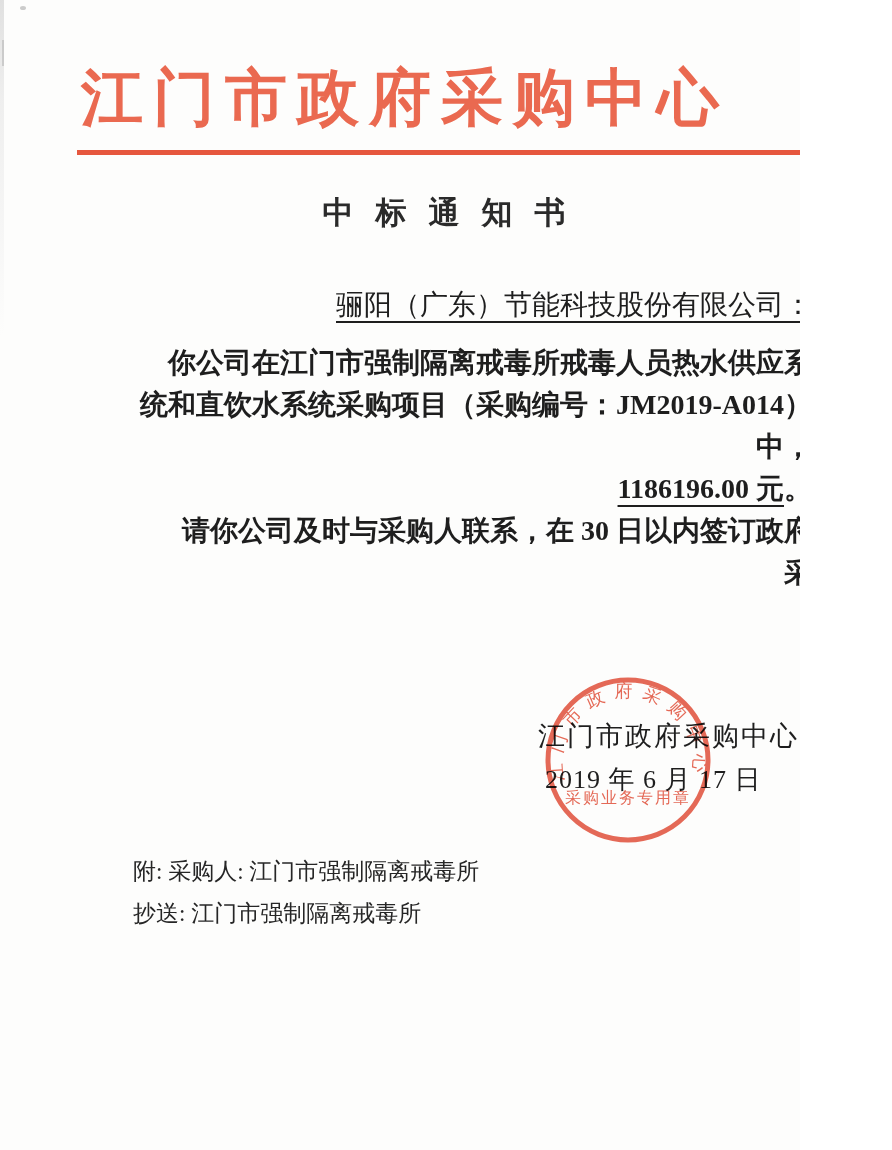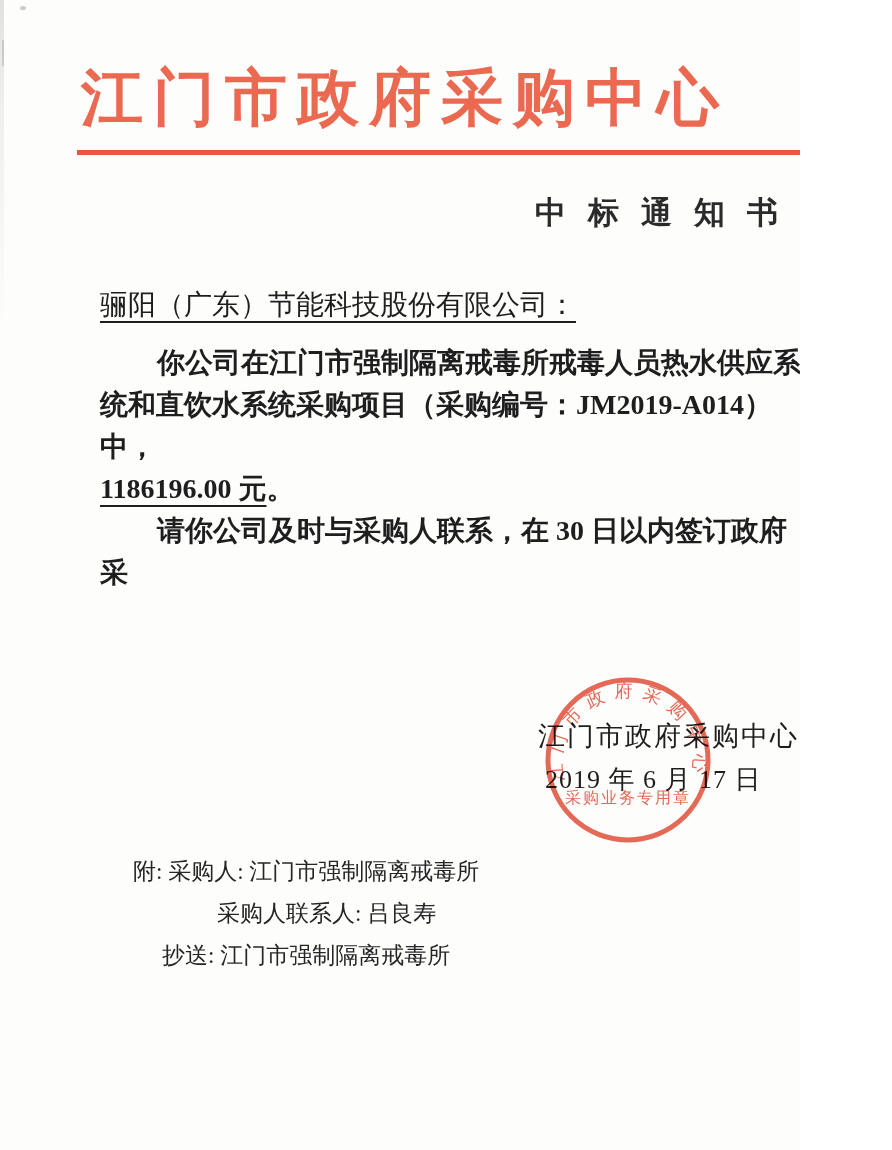--- a/index.html
+++ b/index.html
@@ -10,40 +10,40 @@
     color:#1e1e1e;
   }
   
   .letterhead{
     position:absolute;top:56px;left:0;width:100%;text-align:center;
     font-size:62px;font-weight:bold;letter-spacing:10px;text-indent:10px;
     color:#ea6950;white-space:nowrap;
   }
   .rule{position:absolute;top:150px;left:77px;width:742px;height:5px;background:#e6573e;}
   .doc-title{
-    position:absolute;top:192px;left:0;width:100%;text-align:right;
-    font-size:31px;font-weight:600;letter-spacing:22px;text-indent:22px;color:#2a2a2a;
+    position:absolute;top:192px;left:0;width:100%;text-align:center;
+    font-size:31px;font-weight:600;letter-spacing:22px;text-indent:22px;color:#2a2a2a;padding-left:44px;
   }
   
-  .body-block{position:absolute;top:284px;left:100px;width:712px;font-size:28px;line-height:42px;}
+  .body-block{position:absolute;top:284px;left:100px;width:712px;font-size:28px;line-height:42px;text-align:right;}
   .salutation{
     display:inline-block;margin-bottom:16px;
     text-decoration:underline;text-underline-offset:7px;text-decoration-thickness:1.5px;
   }
   .line{white-space:pre-wrap;font-weight:bold;}
   .line.indent{text-indent:57px;}
   .u{text-decoration:underline;text-underline-offset:7px;text-decoration-thickness:2px;}
   
   .sig-org{position:absolute;left:538px;top:718px;font-size:27px;letter-spacing:2px;}
   .sig-date{position:absolute;left:545px;top:762px;font-size:26px;letter-spacing:1px;white-space:pre-wrap;}
   
   .seal{position:absolute;left:540px;top:672px;width:176px;height:176px;mix-blend-mode:multiply;opacity:.85;}
   
   .footer{position:absolute;left:133px;top:851px;font-size:23px;line-height:42px;color:#262626;}
-  .f-line{white-space:pre-wrap;text-align:center;}
+  .f-line{white-space:pre-wrap;}
   .f-line.indent{padding-left:41px;}
   
   .edge-strip{
     position:absolute;left:0;top:0;width:4px;height:335px;opacity:.55;
     background:linear-gradient(to bottom,#c9c9c9 0%,#e3e3e3 30%,#efefef 65%,rgba(255,255,255,0) 100%);
   }
   .speck.s1{position:absolute;left:20px;top:6px;width:6px;height:4px;background:#9a9a9a;border-radius:50%;opacity:.5;}
   .speck.s2{position:absolute;left:2px;top:40px;width:2px;height:26px;background:#aeaeae;opacity:.5;}
   .seal-arc-text{font-size:18px;letter-spacing:9px;fill:#e2503a;font-family:"Liberation Serif","DejaVu Serif",serif;}
   .seal-bottom-text{font-size:16px;letter-spacing:2px;fill:#e2503a;font-family:"Liberation Serif","DejaVu Serif",serif;}
@@ -78,17 +78,16 @@
     <circle cx="88" cy="88" r="80" fill="none" stroke="#e2503a" stroke-width="5"></circle>
     <path id="sealArc" d="M 34,129 A 66,66 0 1 1 142,129" fill="none"></path>
     <text class="seal-arc-text" text-anchor="middle">
       <textPath href="#sealArc" startOffset="50%">江门市政府采购中心</textPath>
     </text>
     <text class="seal-bottom-text" x="88" y="131" text-anchor="middle">采购业务专用章</text>
   </svg>
 
   <div class="footer" id="footer-lines">
       <div class="f-line">附: 采购人: 江门市强制隔离戒毒所</div>
-      <div class="f-line indent">采购人联系人: 吕良寿</div>
       <div class="f-line">抄送: 江门市强制隔离戒毒所</div>
     </div>
 
 </div>
 
 </body></html>

